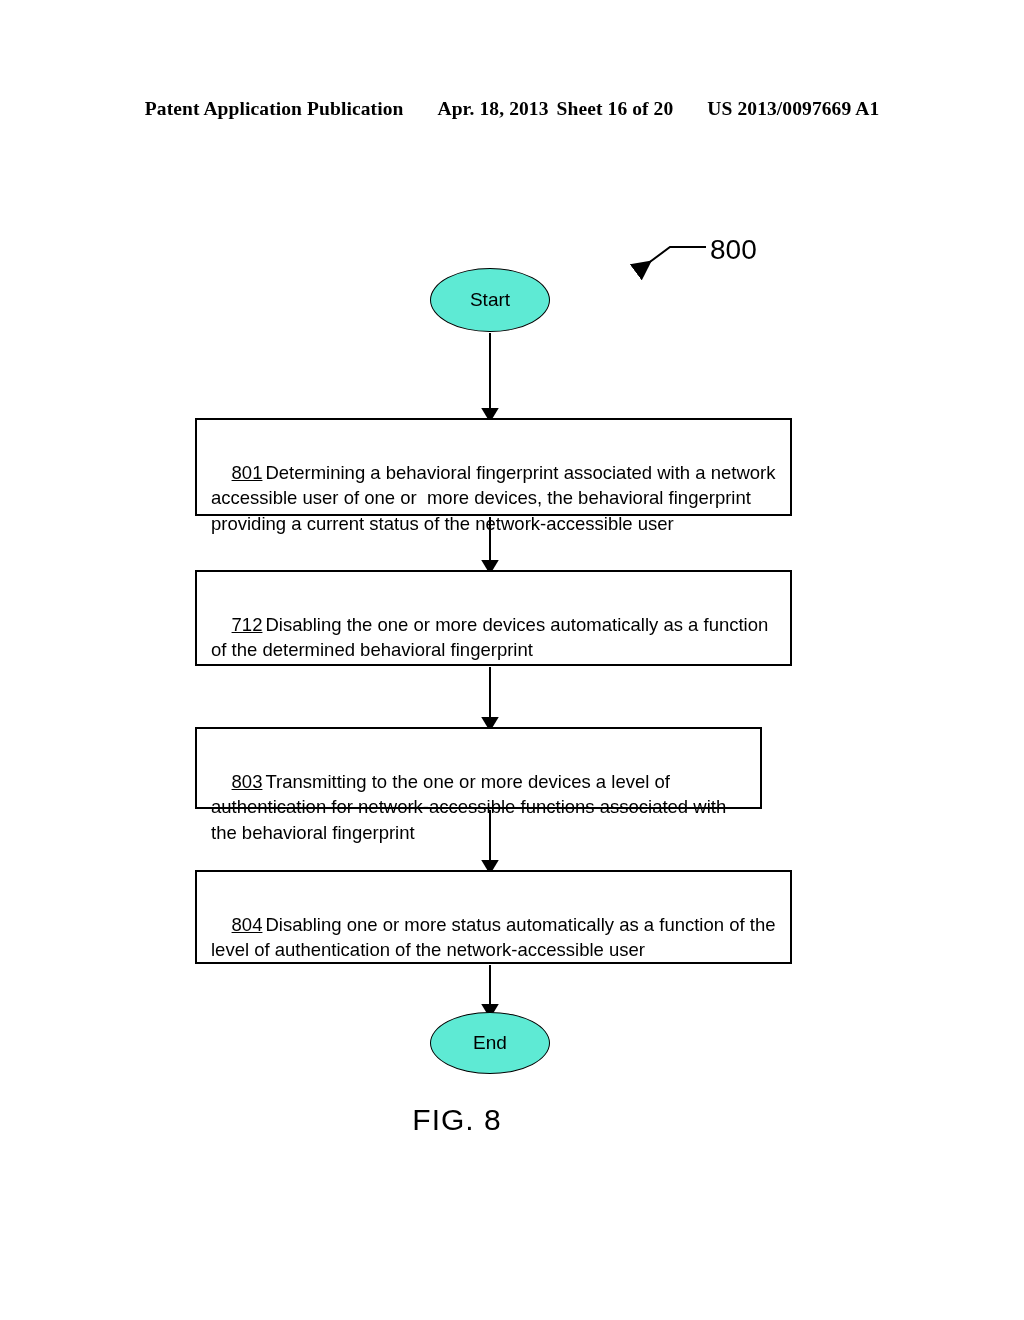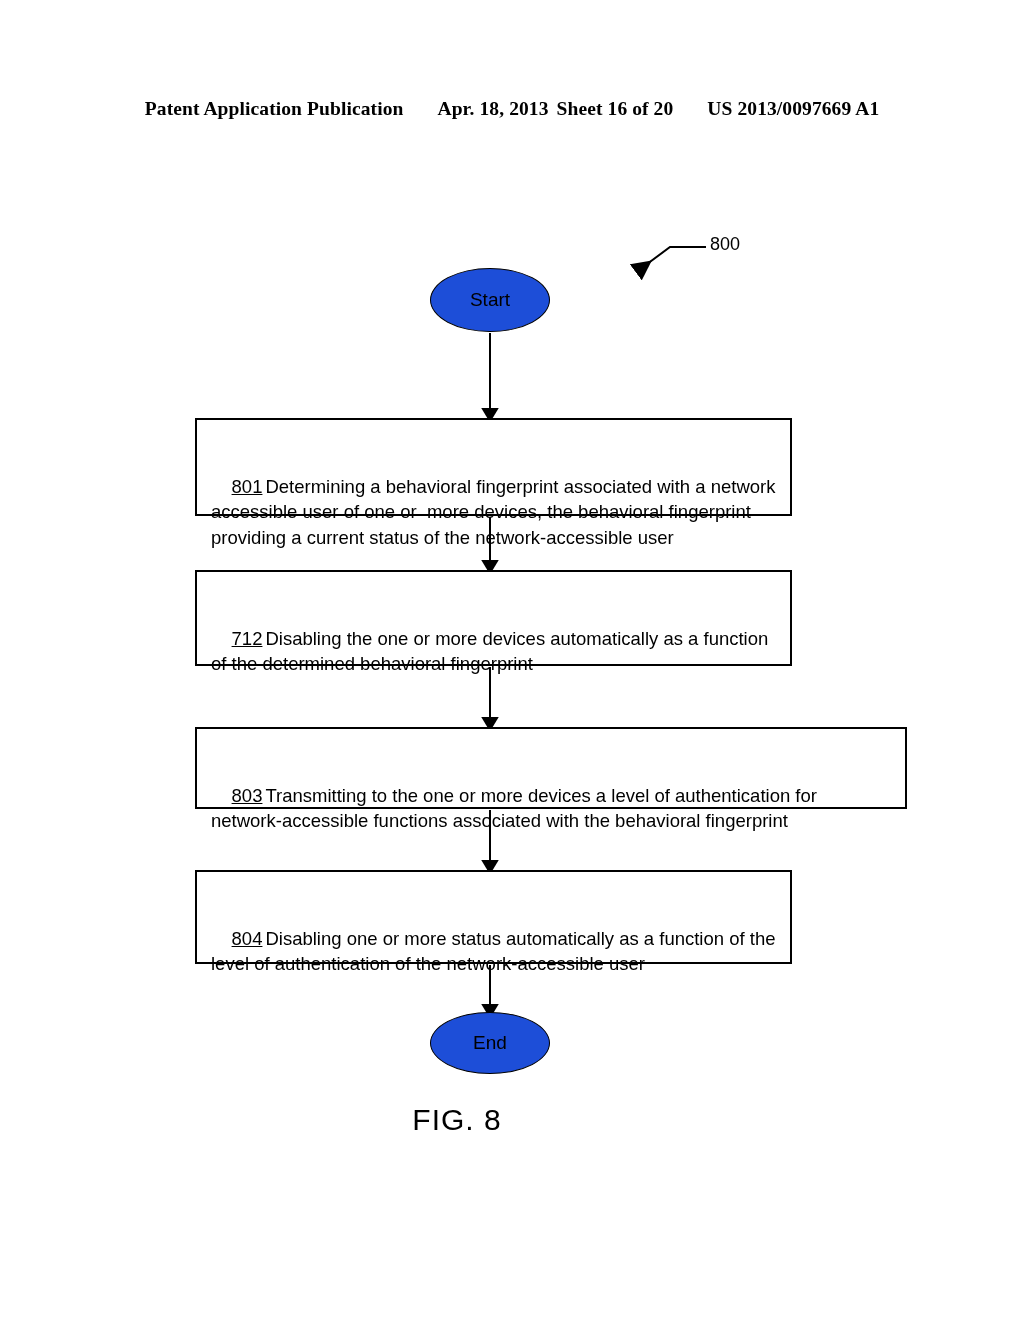--- a/index.html
+++ b/index.html
@@ -45,61 +45,61 @@
   .figure svg {
     display: block;
   }
 
   
   .flow-box {
     position: absolute;
     box-sizing: border-box;
     border: 2px solid #000000;
     background: #ffffff;
-    padding: 28px 14px 6px 14px;
+    padding: 14px 14px 6px 14px;
   }
   .flow-box .step-text {
     font-family: "Liberation Sans", sans-serif;
     font-size: 18.5px;
     line-height: 25.5px;
     color: #000000;
     white-space: pre-wrap;
   }
   .flow-box .step-num {
     text-decoration: underline;
     margin-right: 3px;
   }
 
   #box-801 { left: 195px; top: 418px;  width: 597px; height: 98px;  }
   #box-802 { left: 195px; top: 570px;  width: 597px; height: 96px;  }
-  #box-803 { left: 195px; top: 727px;  width: 712px; height: 82px;  }
+  #box-803 { left: 195px; top: 727px;  width: 567px; height: 82px;  }
   #box-804 { left: 195px; top: 870px;  width: 597px; height: 94px;  }
 
   
   .terminator {
     position: absolute;
     box-sizing: border-box;
     border: 1.6px solid #000000;
     border-radius: 50%;
-    background: #1d4ed8;
+    background: #5eead4;
     display: flex;
     align-items: center;
     justify-content: center;
     font-size: 19px;
     font-family: "Liberation Sans", sans-serif;
   }
   #node-start { left: 430px; top: 268px;  width: 120px; height: 64px; }
   #node-end   { left: 430px; top: 1012px; width: 120px; height: 62px; }
 
   
   .ref-label {
     position: absolute;
     left: 710px;
     top: 234px;
-    font-size: 18px;
+    font-size: 28px;
     font-family: "Liberation Sans", sans-serif;
   }
 
   
   .fig-caption {
     position: absolute;
     left: 0;
     top: 1103px;
     width: 1024px;
     text-align: center;

